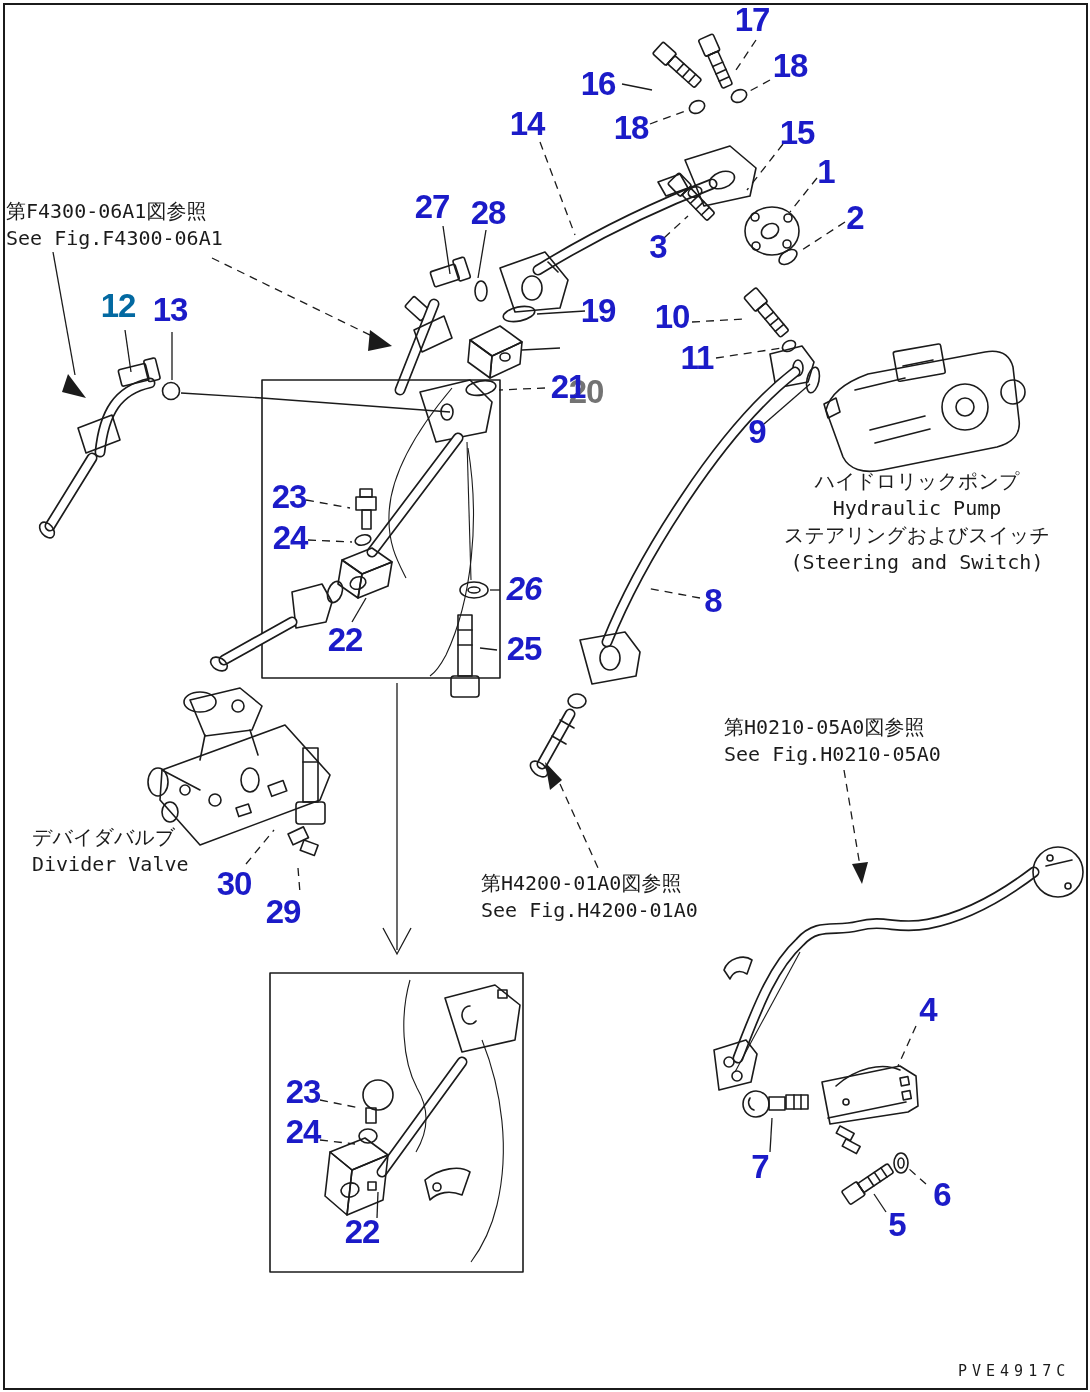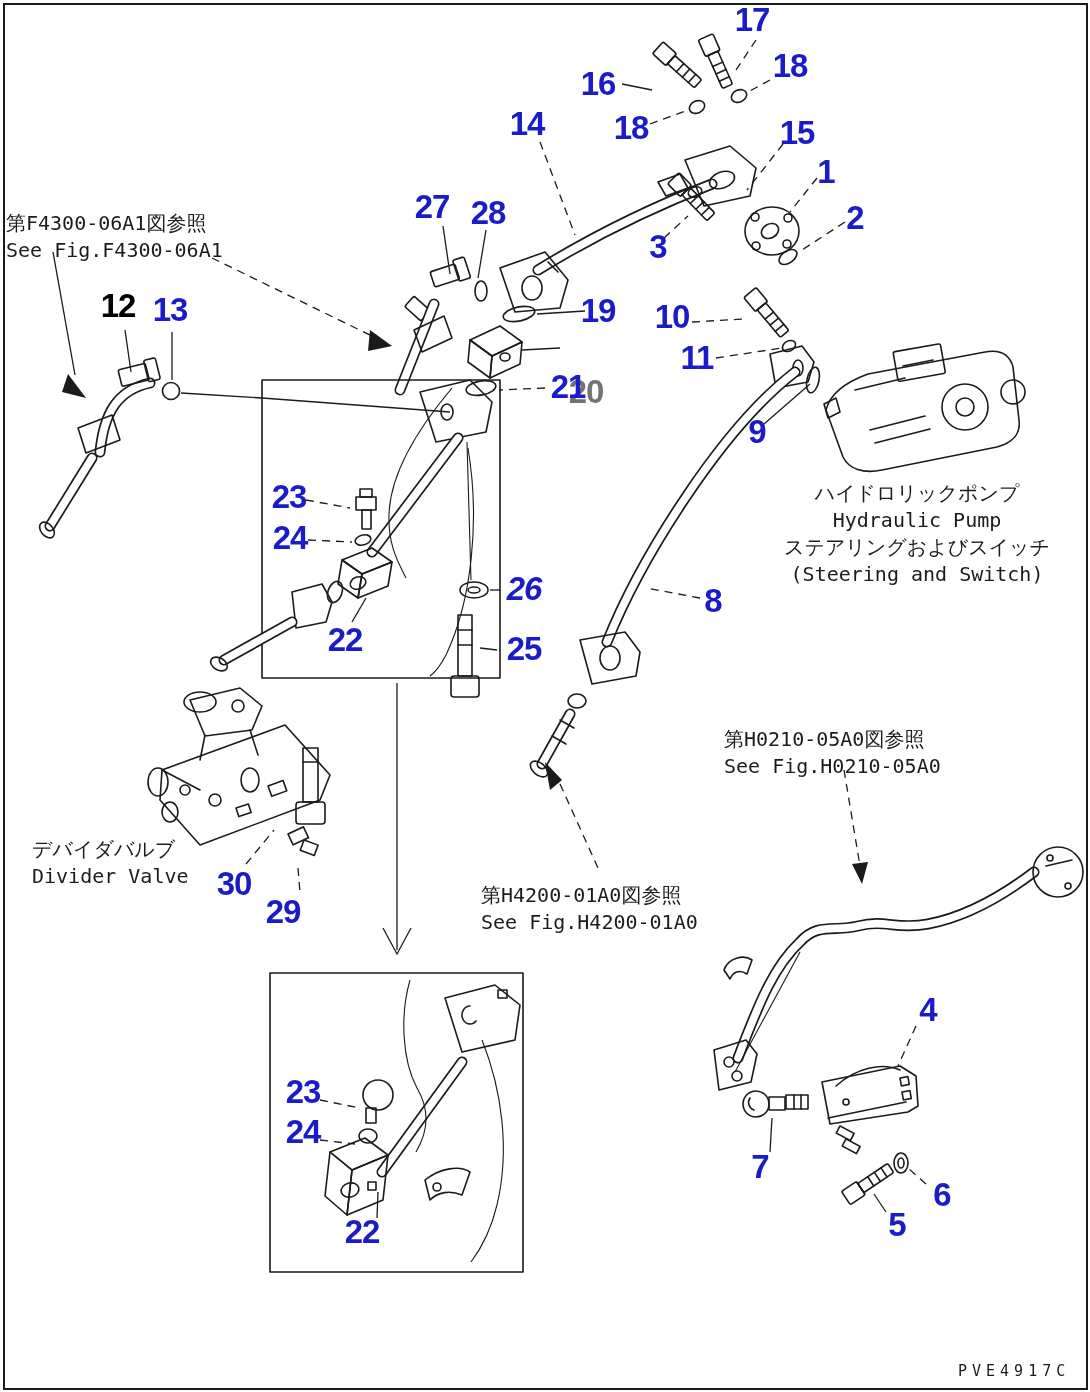--- a/index.html
+++ b/index.html
@@ -4,21 +4,21 @@
 <style>
   html,body{margin:0;padding:0;background:#e8e8e8;}
   #page{position:relative;width:1090px;height:1392px;background:#ffffff;overflow:hidden;
         font-family:"DejaVu Sans Mono", monospace;}
   #frame{position:absolute;left:3px;top:3px;width:1081px;height:1383px;
          border:2px solid #1b1b1b;pointer-events:none;}
   svg{position:absolute;left:0;top:0;}
   .part-num{position:absolute;transform:translate(-50%,-50%);
             font-family:"Liberation Sans", sans-serif;font-weight:700;
             font-size:33px;letter-spacing:-1px;color:#1b1bc8;white-space:nowrap;}
-  .ann{position:absolute;color:#1b1b1b;font-size:20px;line-height:27px;white-space:nowrap;margin-top:12px;}
+  .ann{position:absolute;color:#1b1b1b;font-size:20px;line-height:27px;white-space:nowrap;}
   .ann.centered{text-align:center;white-space:normal;}
   .code{position:absolute;color:#1b1b1b;font-size:15px;letter-spacing:5px;}
   
   .ln{stroke:#1b1b1b;stroke-width:1.6;fill:none;stroke-linejoin:round;stroke-linecap:round;}
   .thin{stroke:#1b1b1b;stroke-width:1.1;fill:none;}
   .ld{stroke:#1b1b1b;stroke-width:1.3;fill:none;}
   .ldd{stroke:#1b1b1b;stroke-width:1.3;fill:none;stroke-dasharray:8 6;}
   .to{stroke:#1b1b1b;stroke-width:11;fill:none;stroke-linecap:round;}
   .ti{stroke:#ffffff;stroke-width:7.6;fill:none;stroke-linecap:round;}
   .fillb{fill:#1b1b1b;stroke:none;}
@@ -401,21 +401,21 @@
       <div class="part-num" style="left: 598px; top: 84px; color: rgb(27, 27, 200);">16</div>
       <div class="part-num" style="left: 790px; top: 66px; color: rgb(27, 27, 200);">18</div>
       <div class="part-num" style="left: 527px; top: 124px; color: rgb(27, 27, 200);">14</div>
       <div class="part-num" style="left: 631px; top: 128px; color: rgb(27, 27, 200);">18</div>
       <div class="part-num" style="left: 797px; top: 133px; color: rgb(27, 27, 200);">15</div>
       <div class="part-num" style="left: 826px; top: 172px; color: rgb(27, 27, 200);">1</div>
       <div class="part-num" style="left: 855px; top: 218px; color: rgb(27, 27, 200);">2</div>
       <div class="part-num" style="left: 432px; top: 207px; color: rgb(27, 27, 200);">27</div>
       <div class="part-num" style="left: 488px; top: 213px; color: rgb(27, 27, 200);">28</div>
       <div class="part-num" style="left: 658px; top: 247px; color: rgb(27, 27, 200);">3</div>
-      <div class="part-num" style="left: 118px; top: 306px; color: #000000;">12</div>
+      <div class="part-num" style="left: 118px; top: 306px; color: #0369a1;">12</div>
       <div class="part-num" style="left: 170px; top: 310px; color: rgb(27, 27, 200);">13</div>
       <div class="part-num" style="left: 598px; top: 311px; color: rgb(27, 27, 200);">19</div>
       <div class="part-num" style="left: 672px; top: 317px; color: rgb(27, 27, 200);">10</div>
       <div class="part-num" style="left: 586px; top: 348px; color: #737373; margin-top: 44px;">20</div>
       <div class="part-num" style="left: 697px; top: 358px; color: rgb(27, 27, 200);">11</div>
       <div class="part-num" style="left: 568px; top: 387px; color: rgb(27, 27, 200);">21</div>
       <div class="part-num" style="left: 757px; top: 432px; color: rgb(27, 27, 200);">9</div>
       <div class="part-num" style="left: 289px; top: 497px; color: rgb(27, 27, 200);">23</div>
       <div class="part-num" style="left: 290px; top: 538px; color: rgb(27, 27, 200);">24</div>
       <div class="part-num" style="left: 524px; top: 589px; color: rgb(27, 27, 200); font-style: italic;">26</div>

